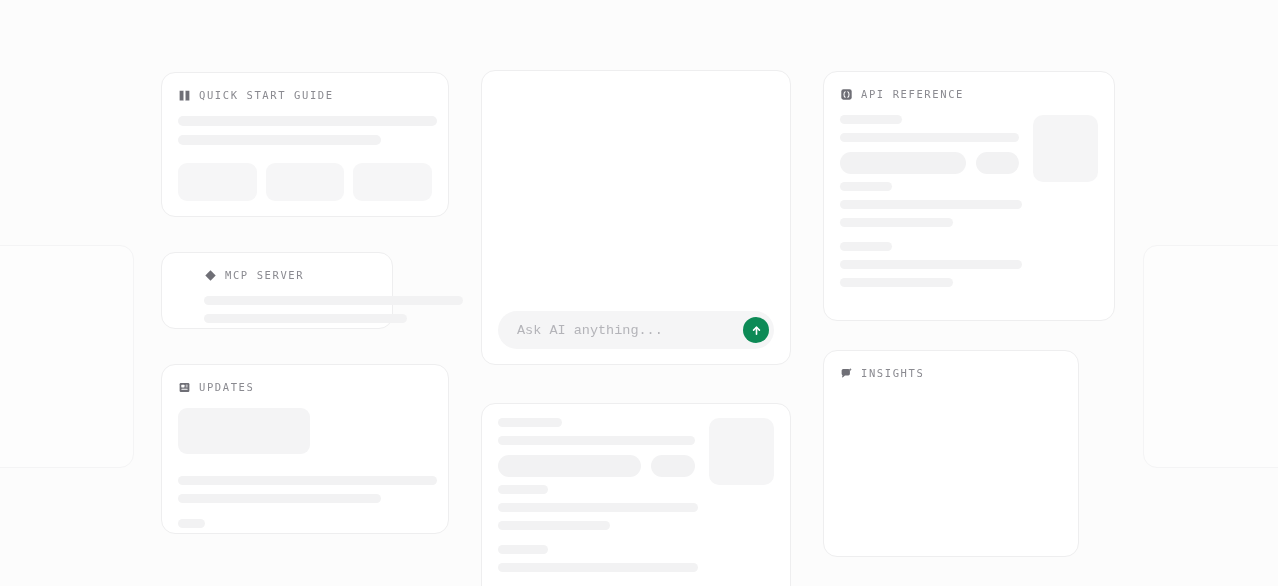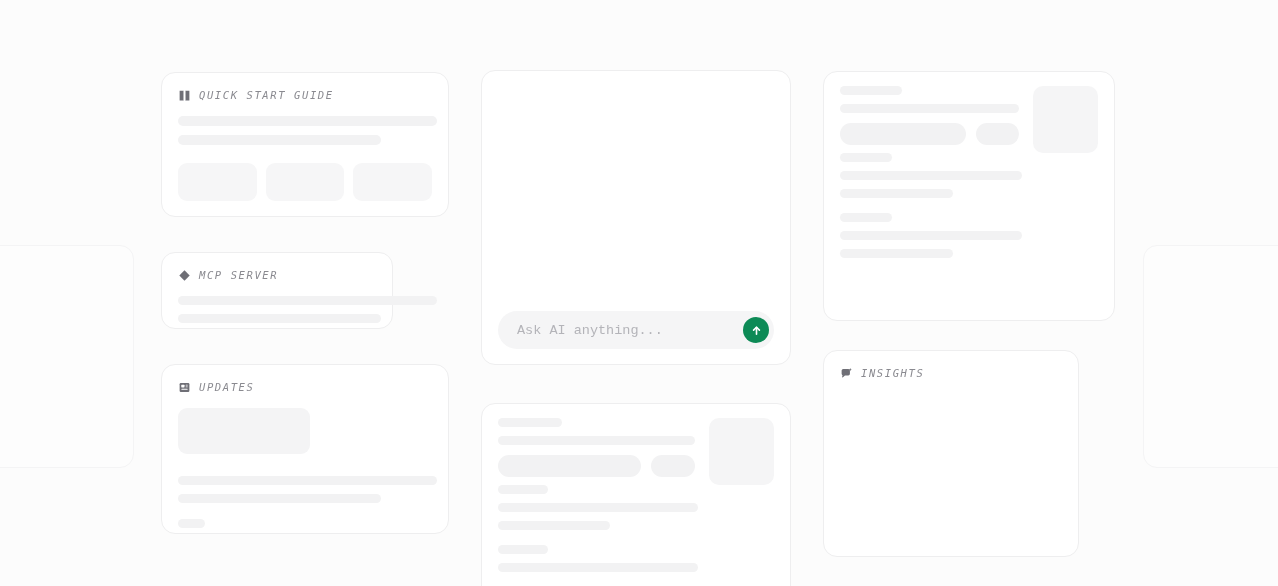--- a/index.html
+++ b/index.html
@@ -40,21 +40,20 @@
     padding: 16px 16px 0 16px;
   }
   .card-title {
     font-family: "DejaVu Sans Mono", monospace;
     font-size: 10.5px;
     letter-spacing: 1.6px;
     color: #8a8a90;
     text-transform: uppercase;
     white-space: nowrap;
     line-height: 1;
-    font-style: italic;
   }
   .icon {
     width: 13px;
     height: 13px;
     flex: 0 0 13px;
     display: block;
     color: #6f6f76;
   }
   .icon svg { display: block; width: 13px; height: 13px; }
 
@@ -66,21 +65,21 @@
   .body-pad { padding: 14px 16px 16px 16px; }
 
   
   #quick-start { left: 161px; top: 72px; width: 288px; height: 145px; }
   #quick-start .line-a { height: 10px; width: 259px; }
   #quick-start .line-b { height: 10px; width: 203px; margin-top: 9px; }
   #quick-start .tiles { display: flex; gap: 9px; margin-top: 18px; }
   #quick-start .tile { height: 38px; flex: 1 1 0; background: #f6f6f7; border-radius: 9px; }
 
   
-  #mcp-server { left: 161px; top: 252px; width: 232px; height: 77px; }
+  #mcp-server { left: 161px; top: 252px; width: 232px; height: 77px; padding-left: 26px; }
   #mcp-server .line-a { height: 9px; width: 259px; }
   #mcp-server .line-b { height: 9px; width: 203px; margin-top: 9px; }
 
   
   #updates { left: 161px; top: 364px; width: 288px; height: 170px; }
   #updates .thumb { height: 46px; width: 132px; background: #f4f4f5; border-radius: 9px; }
   #updates .line-a { height: 9px; width: 259px; margin-top: 22px; }
   #updates .line-b { height: 9px; width: 203px; margin-top: 9px; }
   #updates .line-c { height: 9px; width: 27px; margin-top: 16px; }
 
@@ -248,20 +247,30 @@
         <div class="wide" style="width:112px"></div>
       </div>
       <div class="blk">
         <div class="lbl" style="width:50px"></div>
         <div class="wide" style="width:200px"></div>
       </div>
     </div>
   </div>
 
   <div class="card" id="api-reference">
+    <div class="card-head">
+      <span class="icon">
+        <svg viewBox="0 0 16 16" fill="currentColor" aria-hidden="true">
+          <rect x="1.6" y="1.6" width="12.8" height="12.8" rx="2.6"></rect>
+          <path d="M6.4 4.6c-1.1.5-1.5 1.4-1.5 3.4s.4 2.9 1.5 3.4" stroke="#ffffff" stroke-width="1.3" fill="none" stroke-linecap="round"></path>
+          <path d="M9.6 4.6c1.1.5 1.5 1.4 1.5 3.4s-.4 2.9-1.5 3.4" stroke="#ffffff" stroke-width="1.3" fill="none" stroke-linecap="round"></path>
+        </svg>
+      </span>
+      <span class="card-title">API REFERENCE</span>
+    </div>
     <div class="body-pad">
       <div class="flex-between">
         <div class="grow">
           <div class="lbl" style="width:62px"></div>
           <div class="wide" style="width:100%"></div>
           <div class="pill-row">
             <div class="pill" style="width:130px"></div>
             <div class="pill" style="width:45px"></div>
           </div>
         </div>

